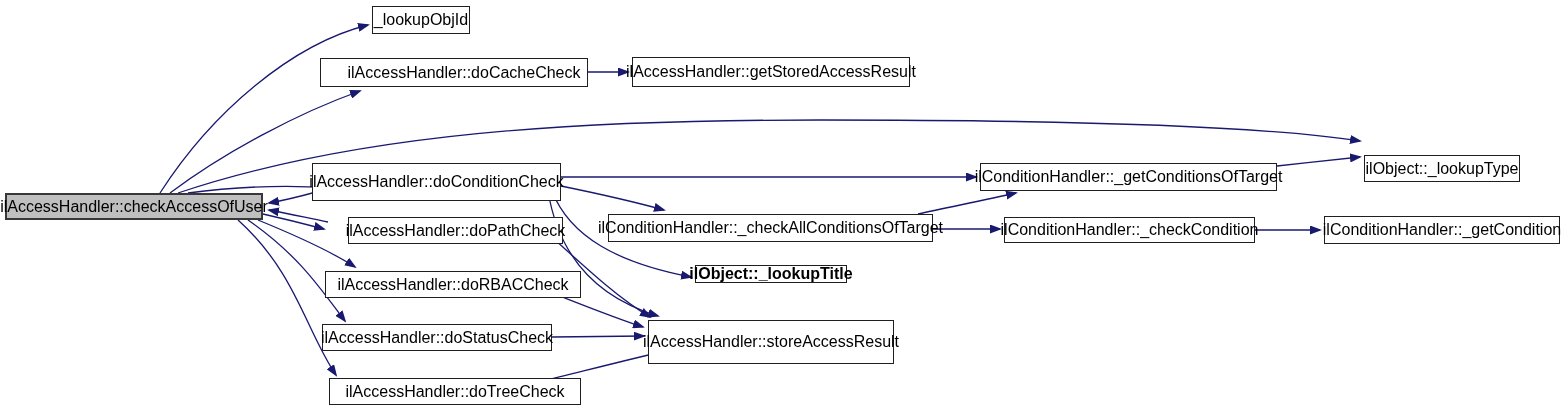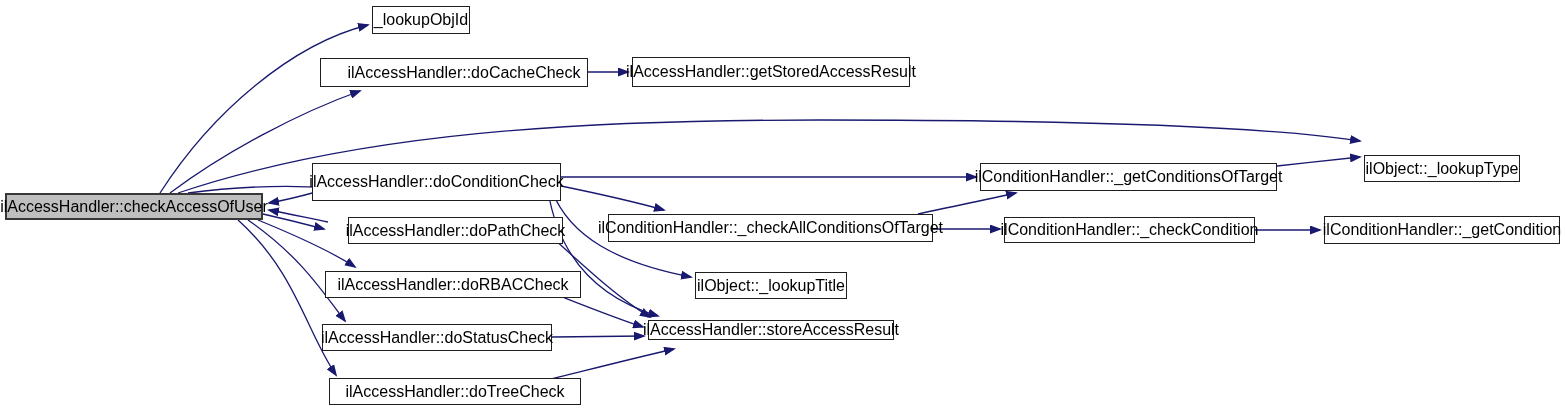--- a/index.html
+++ b/index.html
@@ -105,26 +105,26 @@
       </div>
       <div class="node" style="left: 1004px; top: 217px; width: 251px; height: 26px;">
         <span>ilConditionHandler::_checkCondition</span>
       </div>
       <div class="node" style="left: 1324px; top: 216px; width: 236px; height: 28px;">
         <span>ilConditionHandler::_getCondition</span>
       </div>
       <div class="node" style="left: 325px; top: 271px; width: 256px; height: 27px;">
         <span>ilAccessHandler::doRBACCheck</span>
       </div>
-      <div class="node" style="left: 695px; top: 272px; width: 152px; height: 27px;">
+      <div class="node" style="left: 695px; top: 265px; width: 152px; height: 18px; font-weight: bold;">
         <span>ilObject::_lookupTitle</span>
       </div>
       <div class="node" style="left: 322px; top: 324px; width: 230px; height: 27px;">
         <span>ilAccessHandler::doStatusCheck</span>
       </div>
-      <div class="node" style="left: 648px; top: 320px; width: 246px; height: 20px;">
+      <div class="node" style="left: 648px; top: 320px; width: 246px; height: 44px;">
         <span>ilAccessHandler::storeAccessResult</span>
       </div>
       <div class="node" style="left: 329px; top: 378px; width: 252px; height: 27px;">
         <span>ilAccessHandler::doTreeCheck</span>
       </div>
     </div>
 </div>
 
 </body></html>

